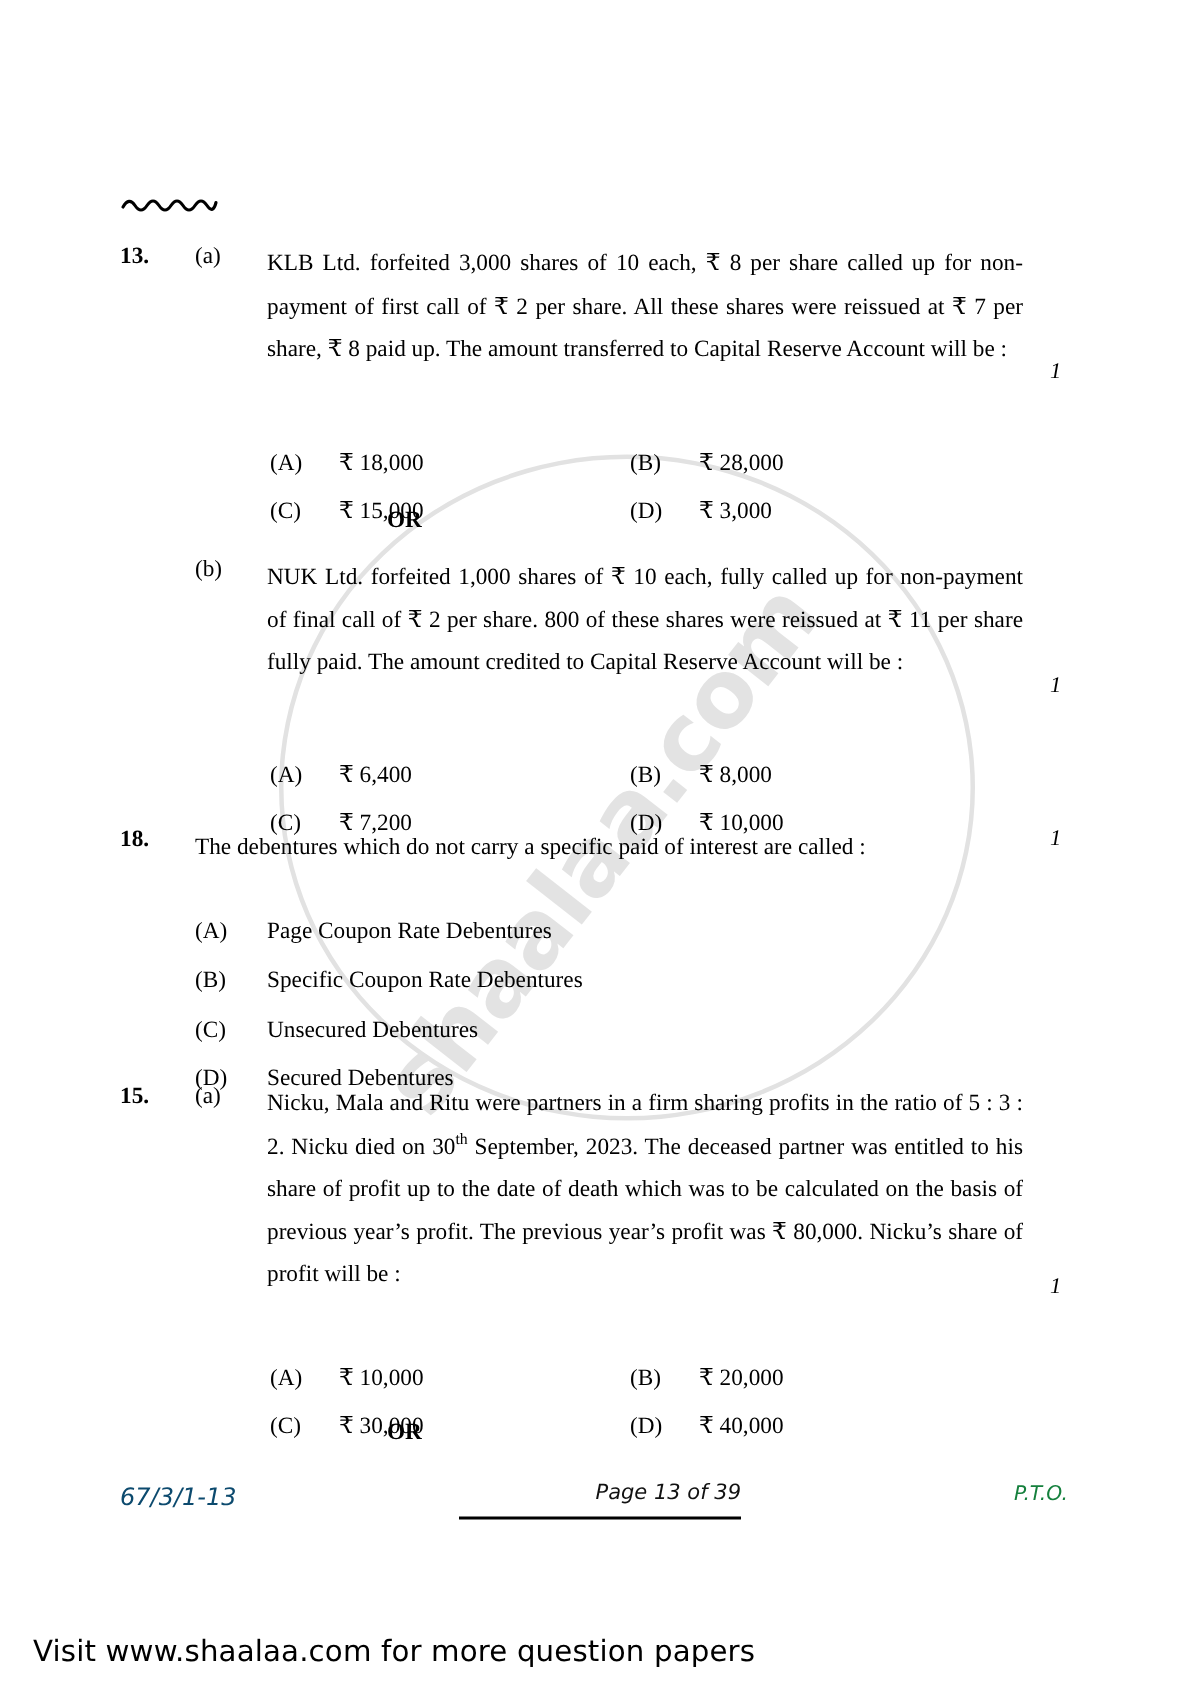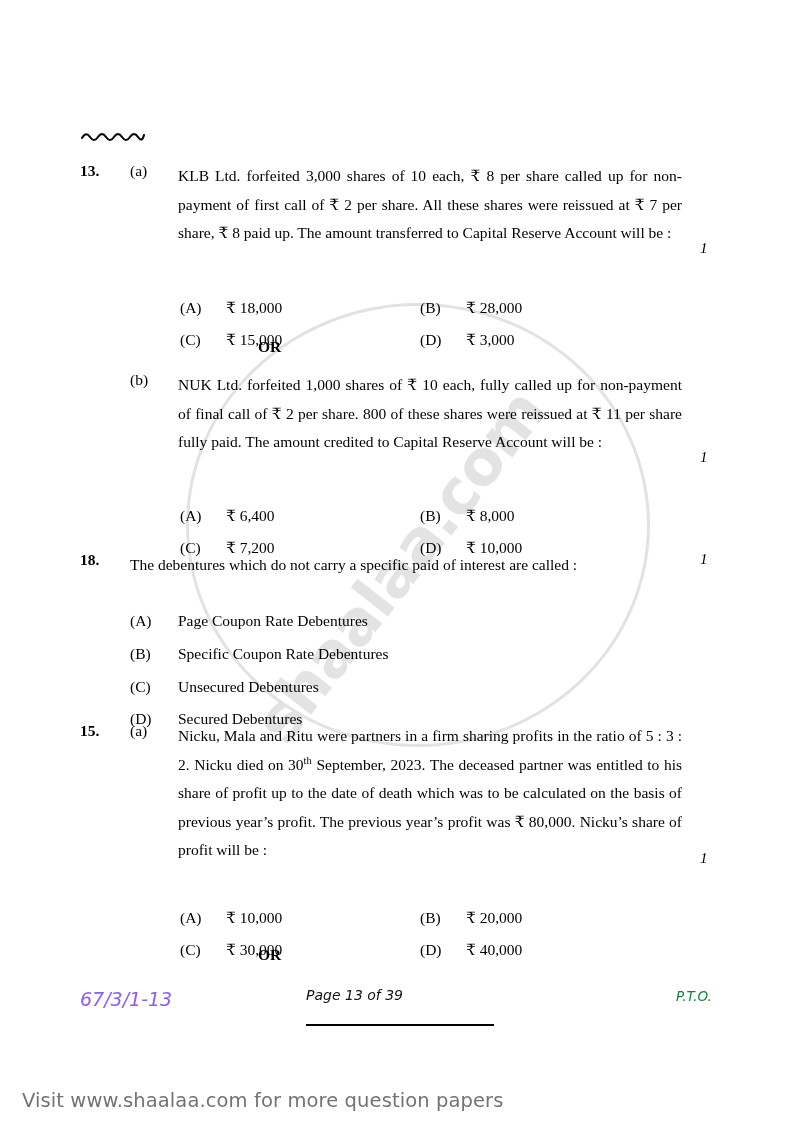--- a/index.html
+++ b/index.html
@@ -147,32 +147,32 @@
     vertical-align: super;
     line-height: 0;
   }
 
   
   #footer-code {
     position: absolute;
     left: 80px;
     top: 988px;
     font-family: "DejaVu Sans", sans-serif;
-    font-size: 19px;
+    font-size: 16px;
     font-style: italic;
-    color: #8b5cf6;
+    color: #0c4a6e;
   }
   #footer-page-wrap {
     position: absolute;
     left: 306px;
     top: 986px;
     width: 188px;
-    text-align: left;
+    text-align: right;
     border-bottom: 2.5px solid #000;
-    padding-bottom: 20px;
+    padding-bottom: 7px;
   }
   #footer-page {
     font-family: "DejaVu Sans", sans-serif;
     font-size: 14px;
     font-style: italic;
     color: #111;
   }
   #footer-pto {
     position: absolute;
     left: 676px;
@@ -181,21 +181,21 @@
     font-size: 13.5px;
     font-style: italic;
     color: #15803d;
   }
   #bottom-banner {
     position: absolute;
     left: 22px;
     top: 1089px;
     font-family: "DejaVu Sans", sans-serif;
     font-size: 19.5px;
-    color: #737373;
+    color: #000000;
     letter-spacing: 0.1px;
   }
 </style>
 </head>
 <body>
 
 <div id="page">
 
   <div id="watermark"></div>
   <div id="watermark-text">shaalaa.com</div>

